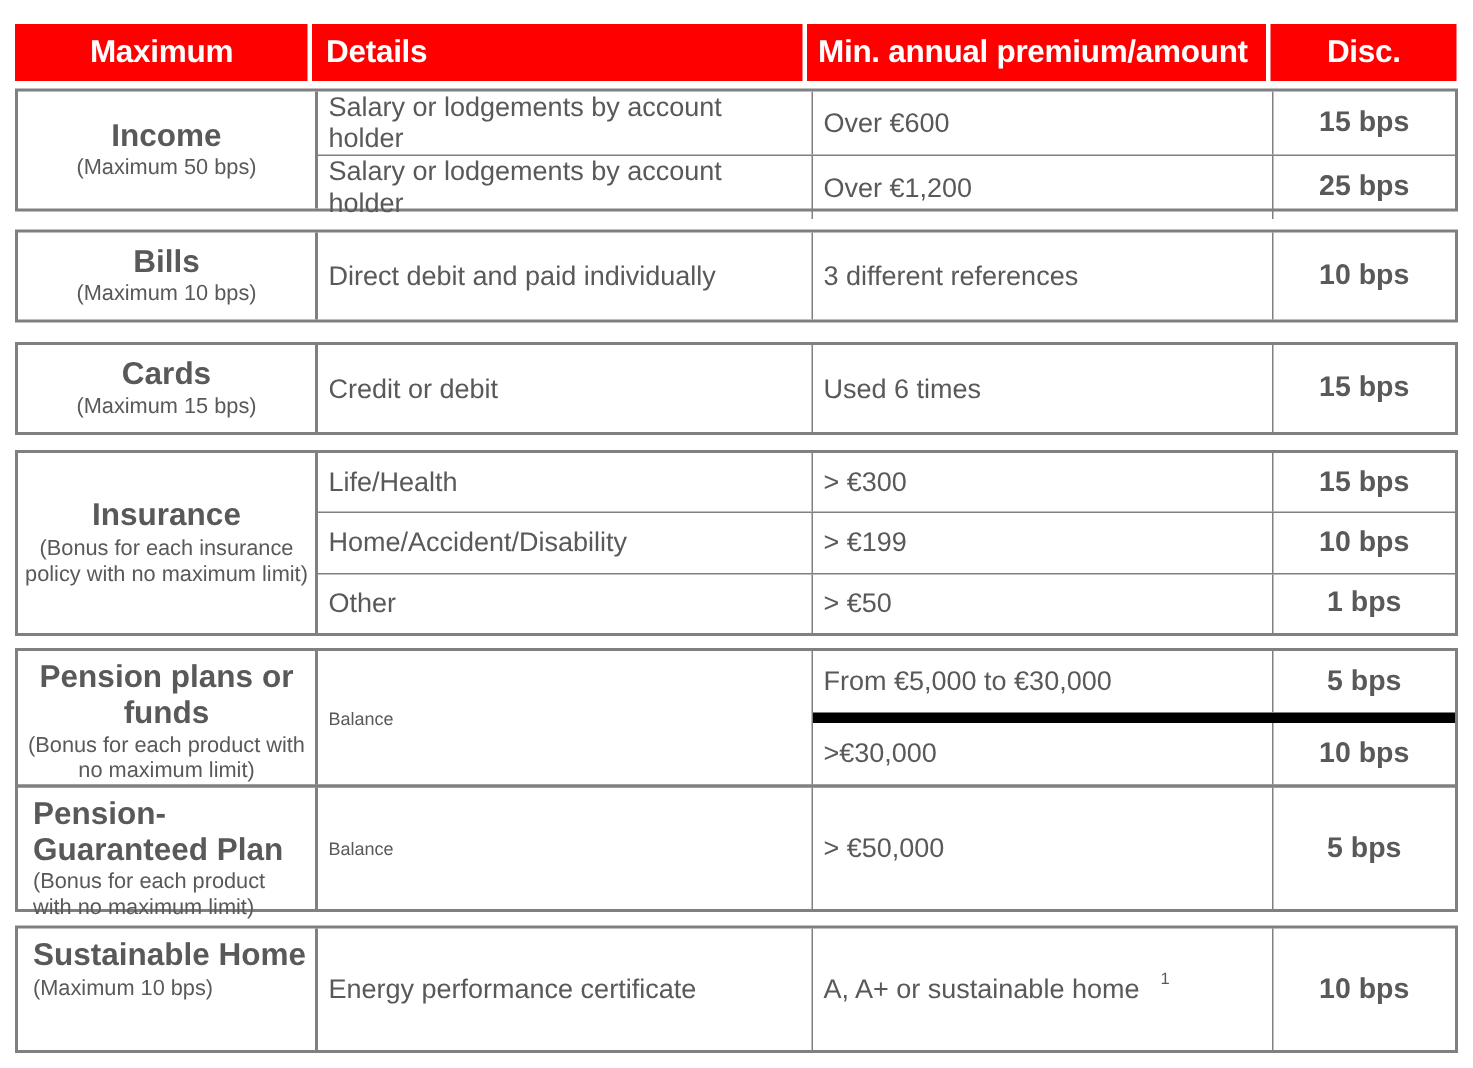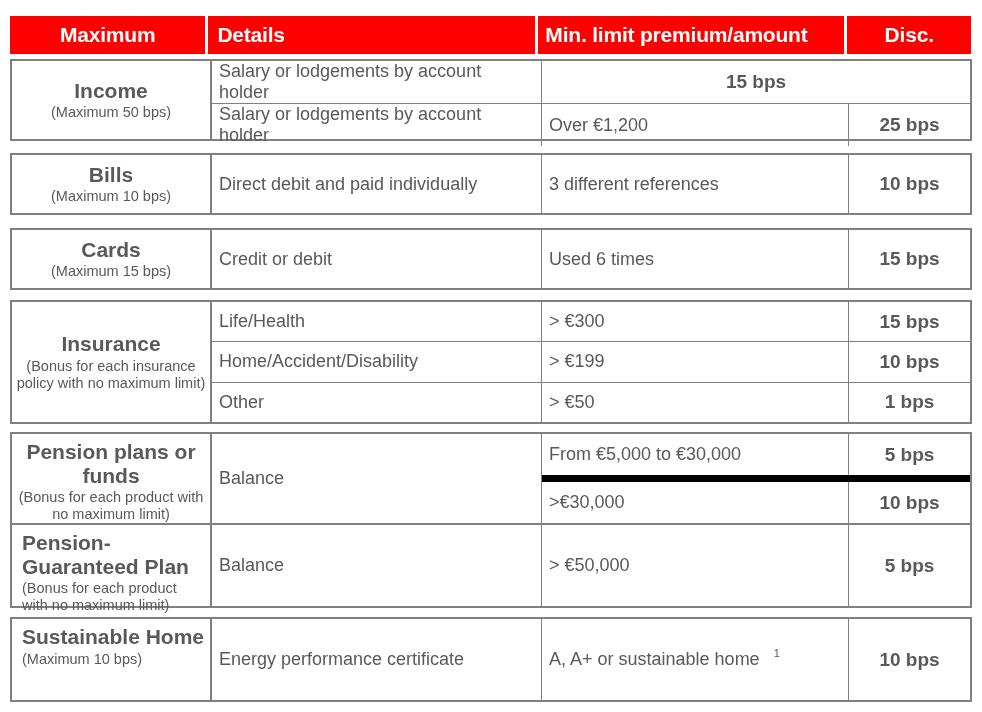--- a/index.html
+++ b/index.html
@@ -98,21 +98,21 @@
   }
 
   
   .col-details-merged {
     width: 330px;
     flex: 0 0 330px;
     border-right: 1px solid #808080;
     box-sizing: border-box;
     display: flex;
     align-items: center;
-    font-size: 18px;
+    font-size: 12px;
     padding: 0 7px;
   }
   .col-rest {
     flex: 1 1 auto;
     display: flex;
     flex-direction: column;
   }
   .drow-sub {
     display: flex;
     flex: 1 1 auto;
@@ -148,32 +148,33 @@
   }
 </style>
 </head>
 <body>
 
 <div class="sheet">
 
   <div class="header-row">
     <div class="hcell c-category">Maximum</div>
     <div class="hcell c-details">Details</div>
-    <div class="hcell c-min">Min. limit premium/amount</div>
+    <div class="hcell c-min">Min. annual premium/amount</div>
     <div class="hcell c-disc">Disc.</div>
   </div>
 
   <div class="block" style="top:59px; height:82px;">
     <div class="col-cat">
       <div class="cat-title">Income</div>
       <div class="cat-sub">(Maximum 50 bps)</div>
     </div>
     <div class="col-rows">
       <div class="drow">
         <div class="cell c2">Salary or lodgements by account holder</div>
+        <div class="cell c3">Over €600</div>
         <div class="cell c4">15 bps</div>
       </div>
       <div class="drow">
         <div class="cell c2">Salary or lodgements by account holder</div>
         <div class="cell c3">Over €1,200</div>
         <div class="cell c4">25 bps</div>
       </div>
     </div>
   </div>
 

